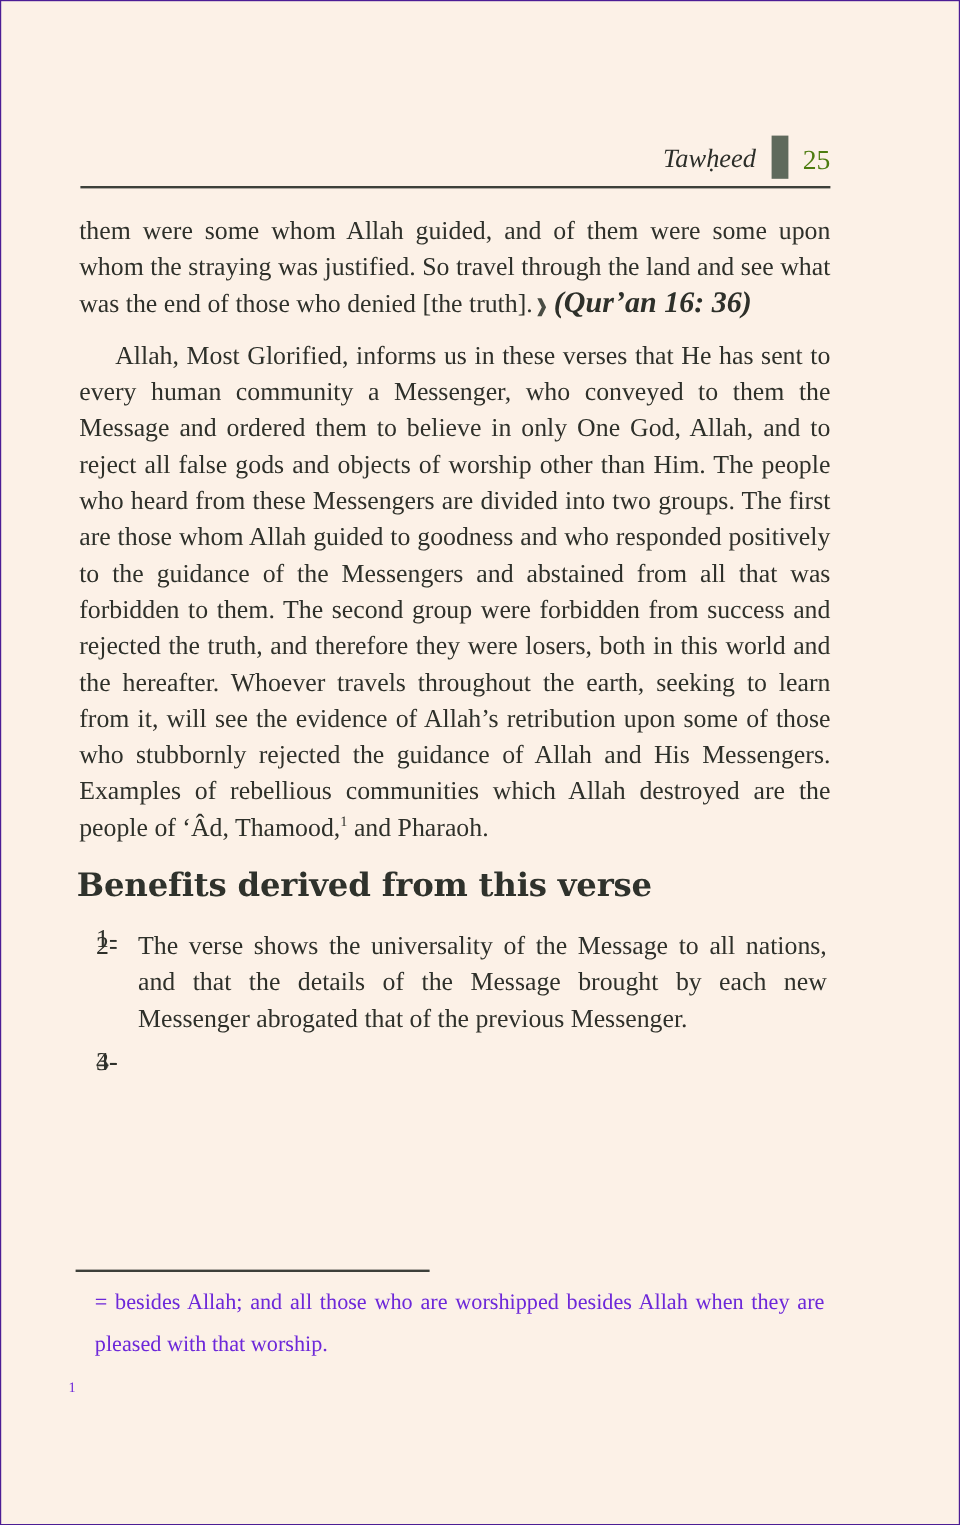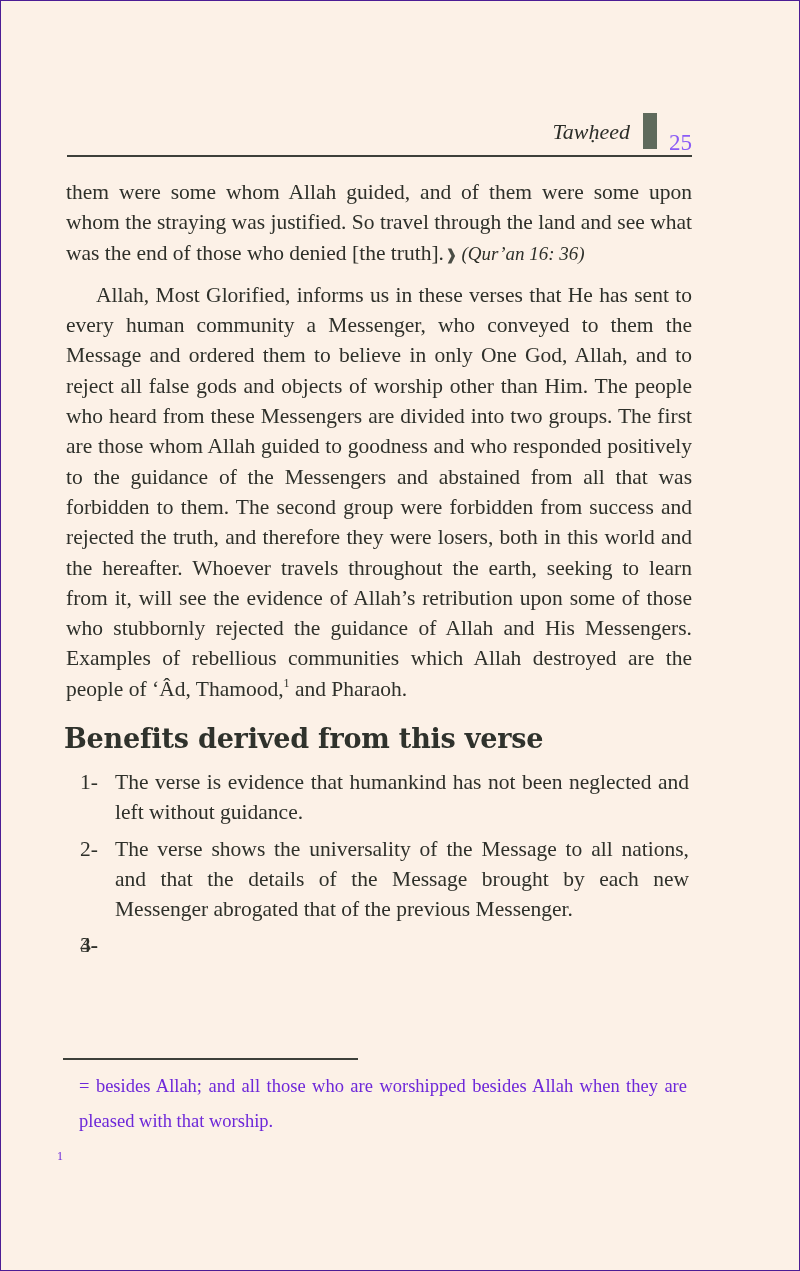--- a/index.html
+++ b/index.html
@@ -44,23 +44,23 @@
       position: absolute;
       right: 35px;
       top: 0;
       width: 14px;
       height: 36px;
       background: #5f6a5c;
     }
     .header-page-number {
       position: absolute;
       right: 0;
-      top: 17px;
+      top: 8px;
       font-size: 23px;
-      color: #8b5cf6;
+      color: #4d7c0f;
     }
     .header-rule {
       position: absolute;
       left: 66px;
       top: 154px;
       width: 625px;
       height: 2px;
       background: #3d403a;
     }
     
@@ -76,21 +76,22 @@
     }
     .body-text p {
       margin: 0;
     }
     .para-indent {
       text-indent: 30px;
       margin-top: 10px !important;
     }
     .citation {
       font-style: italic;
-      font-size: 19px;
+      font-size: 25px;
+      font-weight: bold;
     }
     .quran-bracket {
       font-size: 15px;
       color: #4a4d45;
       margin: 0 4px 0 1px;
     }
     sup {
       font-size: 12px;
       line-height: 0;
       vertical-align: 9px;
@@ -177,21 +178,20 @@
   <div class="body-text">
     <p><span>them were some whom Allah guided, and of them were some upon whom the straying was justified. So travel through the land and see what was the end of those who denied [the truth].</span><span class="quran-bracket">❱</span><span class="citation">(Qur’an 16: 36)</span></p>
     <p class="para-indent"><span>Allah, Most Glorified, informs us in these verses that He has sent to every human community a Messenger, who conveyed to them the Message and ordered them to believe in only One God, Allah, and to reject all false gods and objects of worship other than Him. The people who heard from these Messengers are divided into two groups. The first are those whom Allah guided to goodness and who responded positively to the guidance of the Messengers and abstained from all that was forbidden to them. The second group were forbidden from success and rejected the truth, and therefore they were losers, both in this world and the hereafter. Whoever travels throughout the earth, seeking to learn from it, will see the evidence of Allah’s retribution upon some of those who stubbornly rejected the guidance of Allah and His Messengers. Examples of rebellious communities which Allah destroyed are the people of ‘Âd, Thamood,</span><sup>1</sup><span> and Pharaoh.</span></p>
   </div>
 
   <h2 class="section-heading">Benefits derived from this verse</h2>
 
   <ol class="benefits-list">
     <li>
       <span class="num">1-</span>
-      <span>The verse is evidence that humankind has not been neglected and left without guidance.</span>
     </li>
     <li>
       <span class="num">2-</span>
       <span>The verse shows the universality of the Message to all nations, and that the details of the Message brought by each new Messenger abrogated that of the previous Messenger.</span>
     </li>
     <li>
       <span class="num">3-</span>
     </li>
     <li>
       <span class="num">4-</span>

